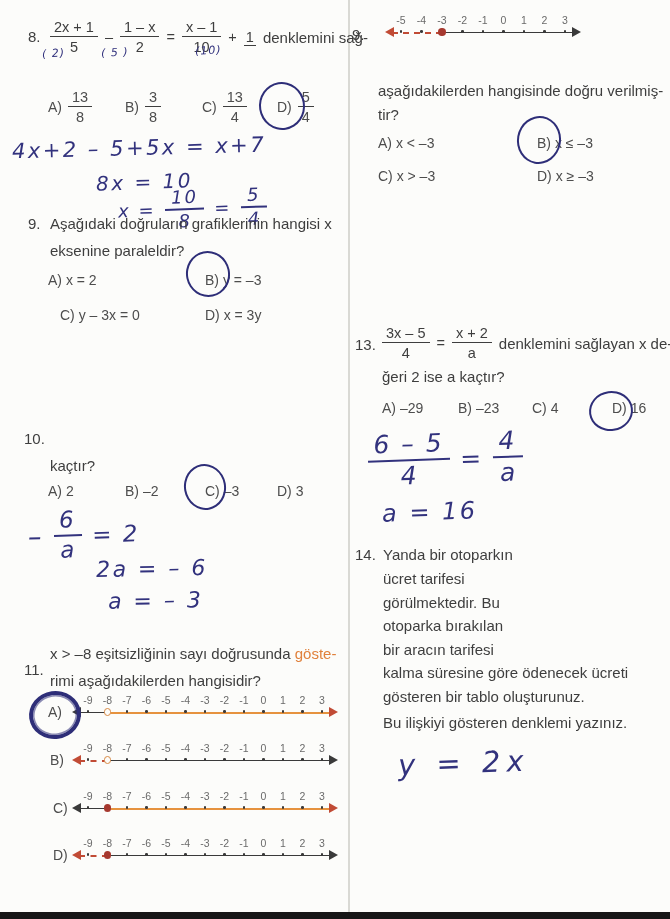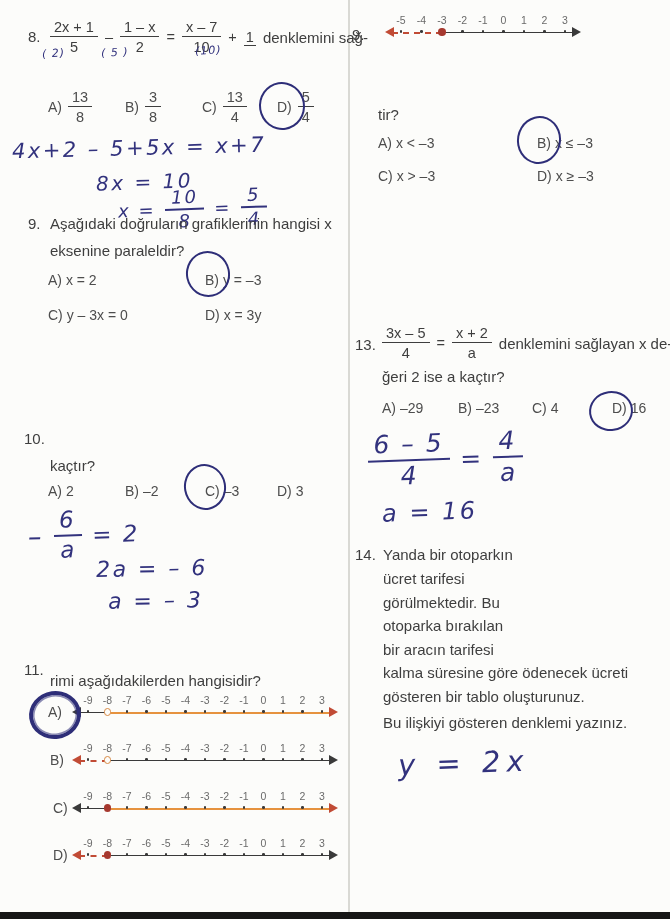--- a/index.html
+++ b/index.html
@@ -62,21 +62,21 @@
         <span class="fn">2x + 1</span>
         <span class="fd">5</span>
       </span>
     <span>–</span>
     <span class="frac">
         <span class="fn">1 – x</span>
         <span class="fd">2</span>
       </span>
     <span>=</span>
     <span class="frac">
-        <span class="fn">x – 7</span>
+        <span class="fn">x – 1</span>
         <span class="fd">10</span>
       </span>
     <span>+</span>
     <span class="u1">1</span>
     <span style="font-size:15px">denklemini sağ-</span>
   </div>
   <span class="pen-note" style="left:42px;top:47px;transform:rotate(-4deg)">( 2)</span>
   <span class="pen-note" style="left:101px;top:46px;transform:rotate(-3deg)">( 5 )</span>
   <span class="pen-note" style="left:195px;top:44px;transform:rotate(-3deg)">(10)</span>
 
@@ -123,21 +123,21 @@
         <span class="fn">5</span>
         <span>4</span>
       </span>
   </div>
 
   <span class="pr qno" style="left:28px;top:215px">9.</span>
   <span class="pr" style="left:50px;top:215px">Aşağıdaki doğruların grafiklerinin hangisi x</span>
   <span class="pr" style="left:50px;top:242px">eksenine paraleldir?</span>
   <span class="opt" style="left:48px;top:272px">A) x = 2</span>
   <span class="opt" style="left:205px;top:272px">B) y = –3</span>
-  <span class="opt" style="left:48px;top:307px">C) y – 3x = 0</span>
+  <span class="opt" style="left:60px;top:307px">C) y – 3x = 0</span>
   <span class="opt" style="left:205px;top:307px">D) x = 3y</span>
   <div class="circ" style="left:186px;top:251px;width:40px;height:42px;transform:rotate(-12deg)"></div>
 
   <span class="pr qno" style="left:24px;top:430px">10.</span>
   <span class="pr" style="left:50px;top:457px">kaçtır?</span>
   <span class="opt" style="left:48px;top:483px">A) 2</span>
   <span class="opt" style="left:125px;top:483px">B) –2</span>
   <span class="opt" style="left:205px;top:483px">C) –3</span>
   <span class="opt" style="left:277px;top:483px">D) 3</span>
   <div class="circ" style="left:184px;top:464px;width:38px;height:42px;transform:rotate(-10deg)"></div>
@@ -147,20 +147,21 @@
     <span class="pfrac">
         <span class="fn">6</span>
         <span>a</span>
       </span>
     <span>= 2</span>
   </div>
   <span class="pen" style="left:96px;top:556px;font-size:22px;transform:rotate(-1deg)">2a = – 6</span>
   <span class="pen" style="left:108px;top:588px;font-size:22px;transform:rotate(-1deg)">a = – 3</span>
 
   <span class="pr qno" style="left:24px;top:661px">11.</span>
+  <span class="pr" style="left:50px;top:645px"><span>x &gt; –8 eşitsizliğinin sayı doğrusunda </span><span class="orange-word">göste-</span></span>
   <span class="pr" style="left:50px;top:672px">rimi aşağıdakilerden hangisidir?</span>
 
   <span class="opt" style="left:48px;top:704px">A)</span>
   <div class="nl" style="left:72px;top:694px;width:266px">
       <div class="nlseg" style="left: 7px; width: 28.5px; top: 17.5px; border-top: 1.7px solid rgb(58, 58, 58);"></div>
       <div class="nlseg" style="left: 35.5px; width: 223.5px; top: 17.5px; border-top: 2.7px solid rgb(230, 146, 62);"></div>
       <span class="nllab" style="left: 7px;">-9</span>
       <i class="nldot" style="left: 14.7px; top: 16.2px;"></i>
       <span class="nllab" style="left: 26.5px;">-8</span>
       <span class="nllab" style="left: 46px;">-7</span>
@@ -311,20 +312,21 @@
       <span class="nllab" style="left: 130px;">1</span>
       <i class="nldot" style="left: 137.7px; top: 16.2px;"></i>
       <span class="nllab" style="left: 150.5px;">2</span>
       <i class="nldot" style="left: 158.2px; top: 16.2px;"></i>
       <span class="nllab" style="left: 171px;">3</span>
       <i class="nldot" style="left: 178.7px; top: 16.2px;"></i>
       <i class="nlmark closed" style="left: 53.25px; top: 14.2px;"></i>
       <i class="nlarr left" style="top: 13.3px; border-right-color: rgb(193, 75, 53);"></i>
       <i class="nlarr right" style="top: 13.3px; border-left-color: rgb(58, 58, 58);"></i>
     </div>
+  <span class="pr" style="left:378px;top:82px">aşağıdakilerden hangisinde doğru verilmiş-</span>
   <span class="pr" style="left:378px;top:106px">tir?</span>
   <span class="opt" style="left:378px;top:135px">A) x &lt; –3</span>
   <span class="opt" style="left:537px;top:135px">B) x ≤ –3</span>
   <span class="opt" style="left:378px;top:168px">C) x &gt; –3</span>
   <span class="opt" style="left:537px;top:168px">D) x ≥ –3</span>
   <div class="circ" style="left:517px;top:116px;width:40px;height:44px;transform:rotate(10deg)"></div>
 
   <span class="pr qno" style="left:355px;top:336px">13.</span>
   <div class="eqrow" style="left:382px;top:324px">
     <span class="frac">

